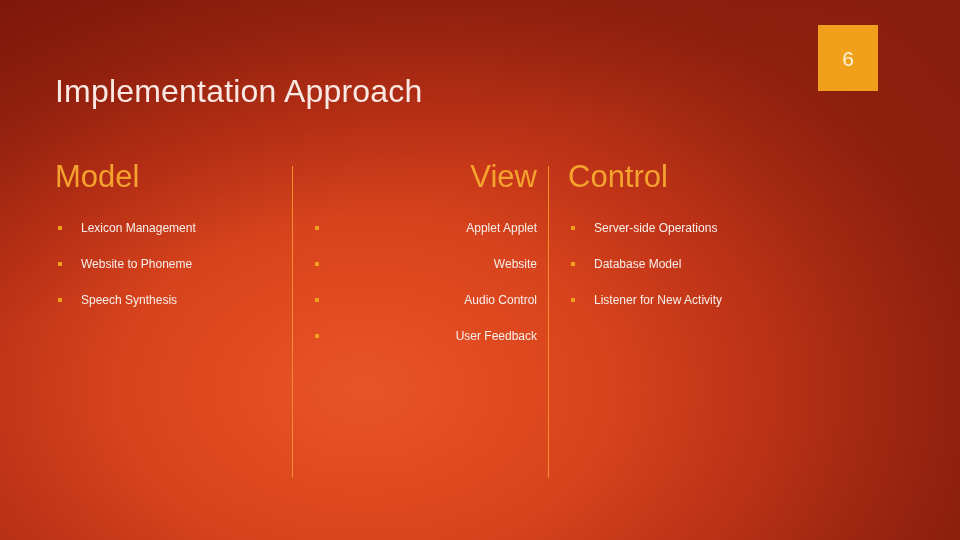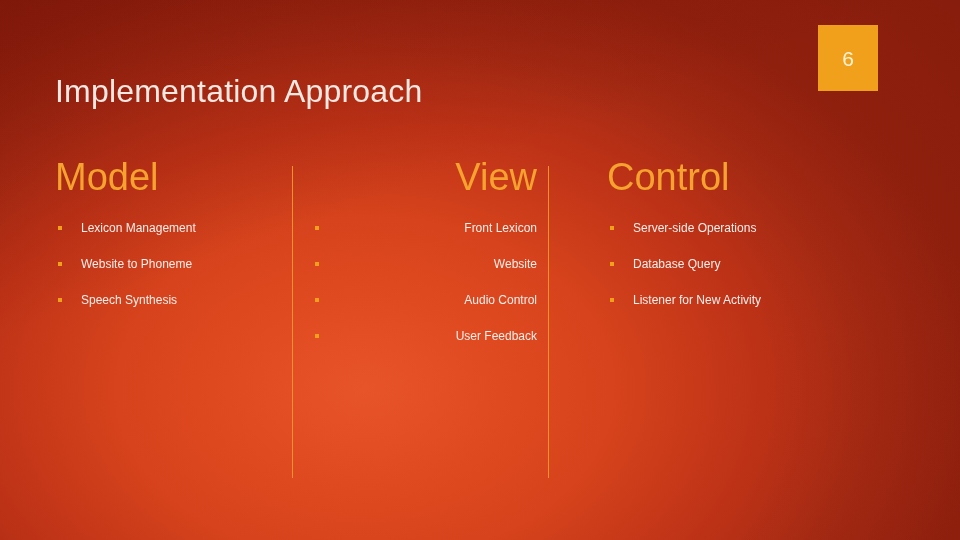--- a/index.html
+++ b/index.html
@@ -69,24 +69,24 @@
     line-height: 1;
   }
 
   
   .column {
     position: absolute;
     top: 160px;
   }
   #col-model   { left: 55px;  width: 225px; }
   #col-view    { left: 312px; width: 225px; text-align: right; }
-  #col-control { left: 568px; width: 200px; margin-left: 39px; }
+  #col-control { left: 568px; width: 200px; }
 
   .col-header {
-    font-size: 38px;
+    font-size: 31px;
     line-height: 34px;
     color: #f5a22e;
     font-weight: 400;
     margin: 0 0 22px 0;
     white-space: nowrap;
   }
 
   .bullet-list {
     list-style: none;
     margin: 0;
@@ -154,21 +154,21 @@
         <span>Speech Synthesis</span>
       </li>
     </ul>
   </div>
 
   <div class="column" id="col-view">
     <h2 class="col-header">View</h2>
     <ul class="bullet-list">
       <li class="bullet-item">
         <span class="bullet-dot"></span>
-        <span>Front Lexicon</span>
+        <span>Applet Applet</span>
       </li>
       <li class="bullet-item">
         <span class="bullet-dot"></span>
         <span>Website</span>
       </li>
       <li class="bullet-item">
         <span class="bullet-dot"></span>
         <span>Audio Control</span>
       </li>
       <li class="bullet-item">
@@ -180,21 +180,21 @@
 
   <div class="column" id="col-control">
     <h2 class="col-header">Control</h2>
     <ul class="bullet-list">
       <li class="bullet-item">
         <span class="bullet-dot"></span>
         <span>Server-side Operations</span>
       </li>
       <li class="bullet-item">
         <span class="bullet-dot"></span>
-        <span>Database Query</span>
+        <span>Database Model</span>
       </li>
       <li class="bullet-item">
         <span class="bullet-dot"></span>
         <span>Listener for New Activity</span>
       </li>
     </ul>
   </div>
 
 </div>
 

